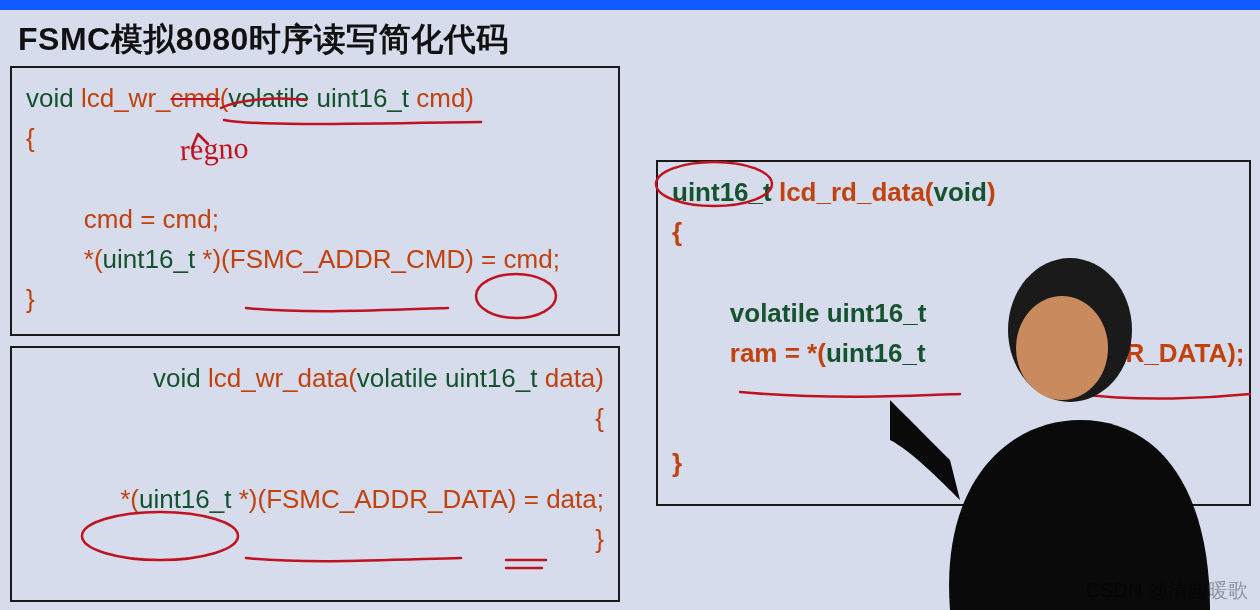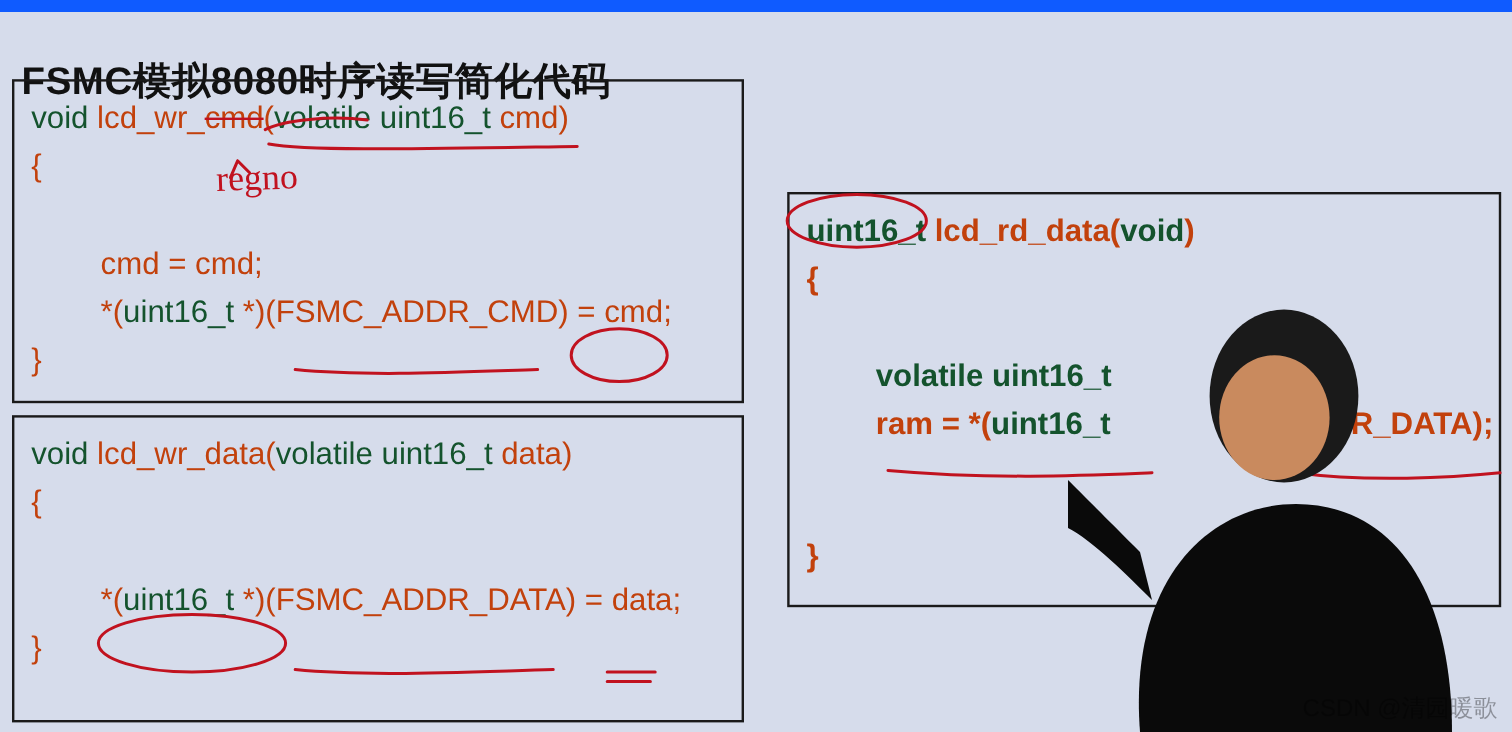--- a/index.html
+++ b/index.html
@@ -11,33 +11,32 @@
     color: #1a1a1a;
   }
   .topbar {
     position: absolute; top: 0; left: 0; right: 0; height: 10px;
     background: #0f5bff;
   }
   .title {
     position: absolute; top: 18px; left: 18px;
     font-size: 32px; font-weight: 700; color: #111;
     letter-spacing: 0.5px;
-    margin-top: 28px;
   }
   .codebox {
     position: absolute;
     border: 2px solid #1a1a1a;
     background: transparent;
     padding: 10px 14px 6px 14px;
     font-family: "Segoe UI", Arial, sans-serif;
     font-size: 26px;
     line-height: 1.55;
   }
   .box1 { top: 66px; left: 10px; width: 610px; height: 270px; }
-  .box2 { top: 346px; left: 10px; width: 610px; height: 256px; }
+  .box2 { top: 346px; left: 10px; width: 610px; height: 256px; text-align: right; }
   .box3 { top: 160px; left: 656px; width: 595px; height: 346px; font-weight: bold; }
   .kw { color: #14532d; } 
   .plain { color: #c2410c; }
   .codeline { white-space: pre; }
   .strike { text-decoration: line-through; text-decoration-color: #c1121f; text-decoration-thickness: 2px; }
   .handwrite {
     position: absolute;
     font-family: "Comic Sans MS", cursive;
     color: #c1121f;
     font-size: 30px;

